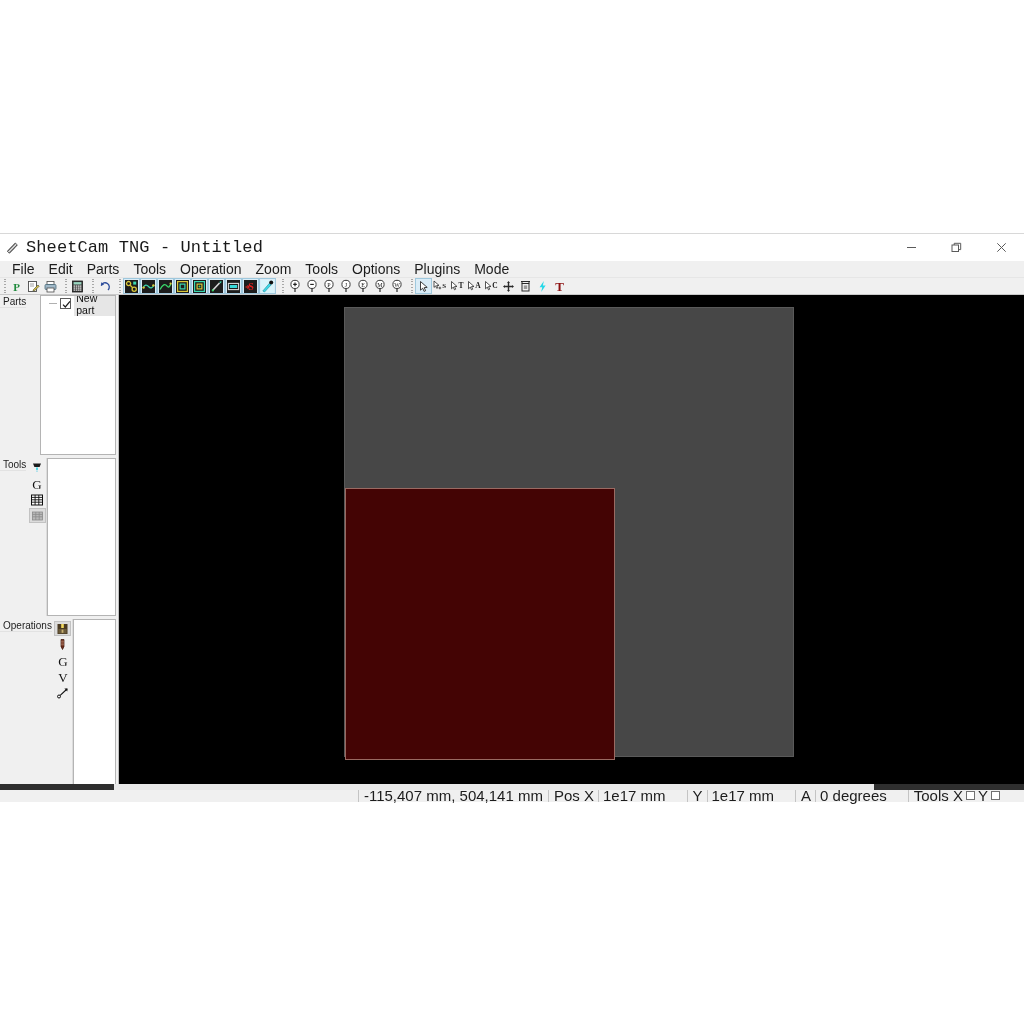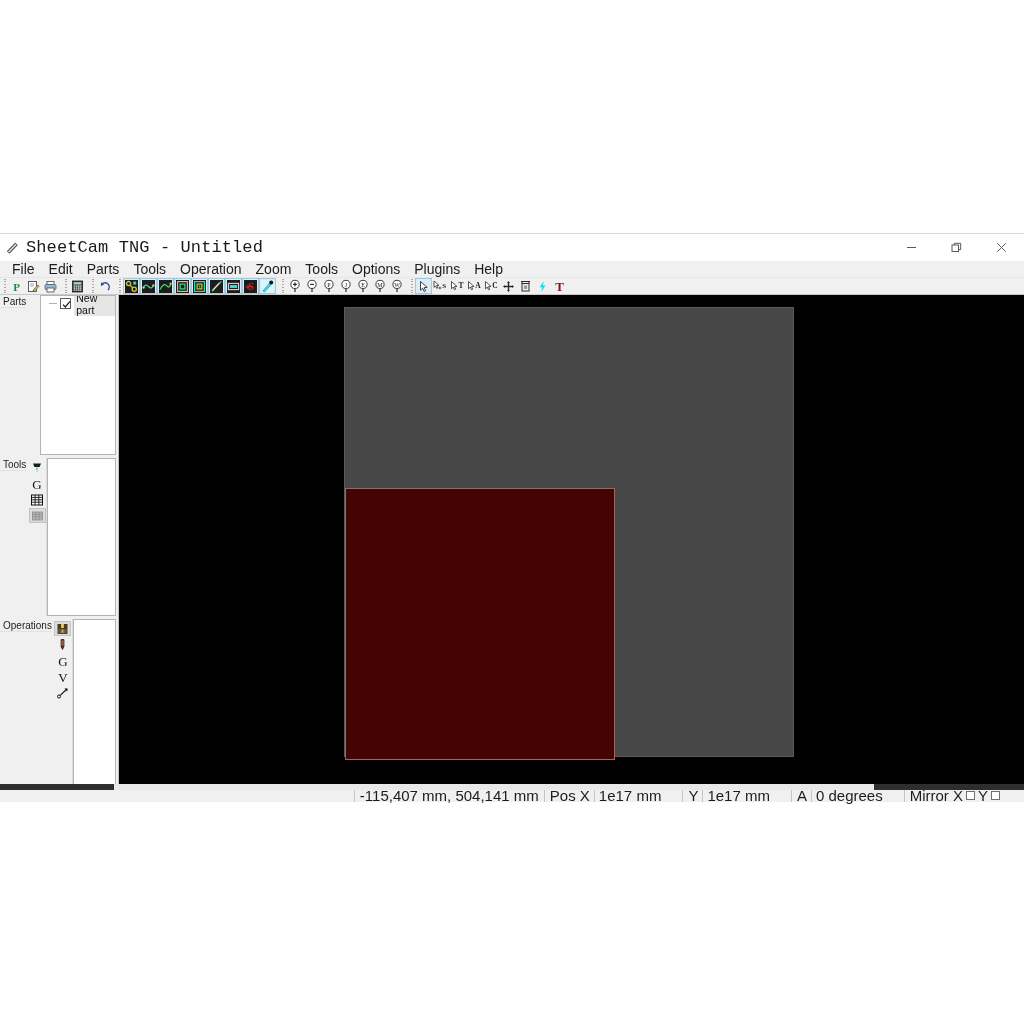--- a/index.html
+++ b/index.html
@@ -256,21 +256,21 @@
   <div class="menubar">
     <div class="menu-item">File</div>
     <div class="menu-item">Edit</div>
     <div class="menu-item">Parts</div>
     <div class="menu-item">Tools</div>
     <div class="menu-item">Operation</div>
     <div class="menu-item">Zoom</div>
     <div class="menu-item">Tools</div>
     <div class="menu-item">Options</div>
     <div class="menu-item">Plugins</div>
-    <div class="menu-item">Help</div>
+    <div class="menu-item">Mode</div>
   </div>
 
   <div class="toolbar">
 
     <span class="tb-grip"></span>
     <div class="tb-btn">
       <svg width="13" height="13" viewBox="0 0 13 13">
         <text x="6.5" y="10.5" font-family="Liberation Serif, serif" font-size="11" font-weight="bold" fill="#1f8a3c" text-anchor="middle">P</text>
       </svg>
     </div>
@@ -615,21 +615,21 @@
       <span class="sb-label">Y</span>
       <span>1e17 mm</span>
     </div>
     <div class="sb-pad"></div>
     <div class="sb-cell">
       <span class="sb-label">A</span>
       <span>0 degrees</span>
     </div>
     <div class="sb-pad"></div>
     <div class="sb-cell">
-      <span>Mirror X</span>
+      <span>Tools X</span>
       <span class="sb-check"></span>
       <span>Y</span>
       <span class="sb-check"></span>
     </div>
     <div class="sb-pad"></div>
   </div>
 
   <div class="bottom-strip">
     <div class="bottom-thumb"></div>
   </div>

